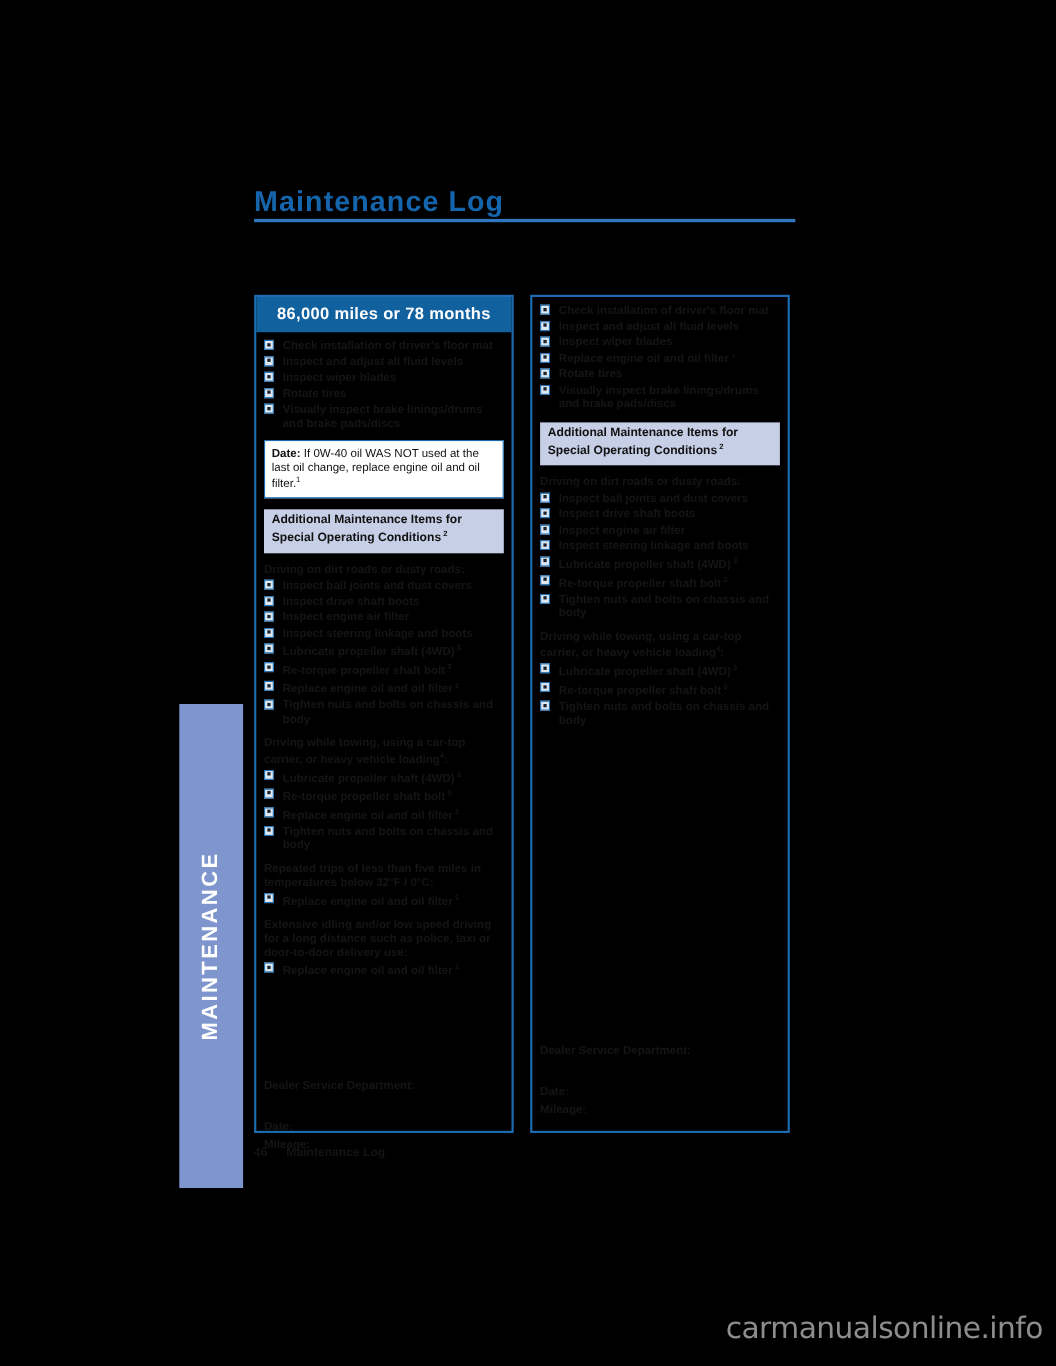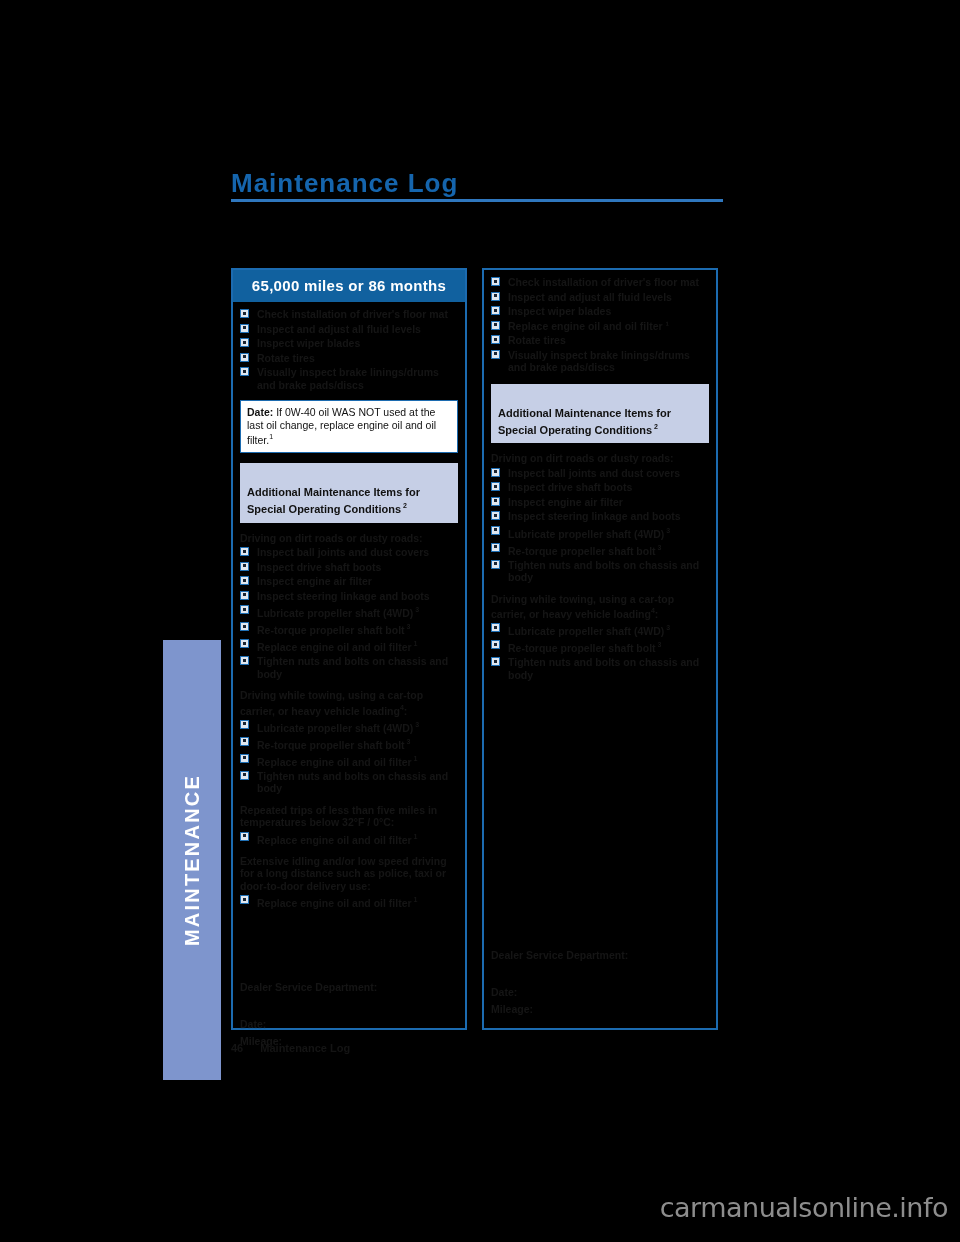--- a/index.html
+++ b/index.html
@@ -98,21 +98,21 @@
     color:#111;
     font-size:10.5px;
     line-height:12.5px;
   }
   .note-box b{font-weight:bold;}
 
   
   .special-banner{
     margin:10px 0 0 0;
     background:#c6cfe6;
-    padding:22px 7px 7px 7px;
+    padding:2px 7px 7px 7px;
     color:#111;
     font-size:11px;
     font-weight:bold;
     line-height:14px;
   }
 
   
   .sub-head{
     margin:9px 0 2px 0;
     color:#151515;
@@ -158,21 +158,21 @@
 <div id="page">
 
   <div id="side-tab">
     <span class="vtext">MAINTENANCE</span>
   </div>
 
   <div id="title">Maintenance Log</div>
   <div id="title-rule"></div>
 
   <div class="col" id="col-left">
-    <div class="col-head">65,000 miles or 86 months</div>
+    <div class="col-head">86,000 miles or 78 months</div>
     <div class="col-body">
       <ul class="checks" id="checks-left">
           <li><span class="box"></span><span>Check installation of driver's floor mat</span></li>
           <li><span class="box"></span><span>Inspect and adjust all fluid levels</span></li>
           <li><span class="box"></span><span>Inspect wiper blades</span></li>
           <li><span class="box"></span><span>Rotate tires</span></li>
           <li><span class="box"></span><span>Visually inspect brake linings/drums and brake pads/discs</span></li>
         </ul>
       <div class="note-box" id="note-left"><b>Date: </b><span>If 0W-40 oil WAS NOT used at the last oil change, replace engine oil and oil filter.</span><sup>1</sup></div>
       <div class="special-banner" id="banner-left">

